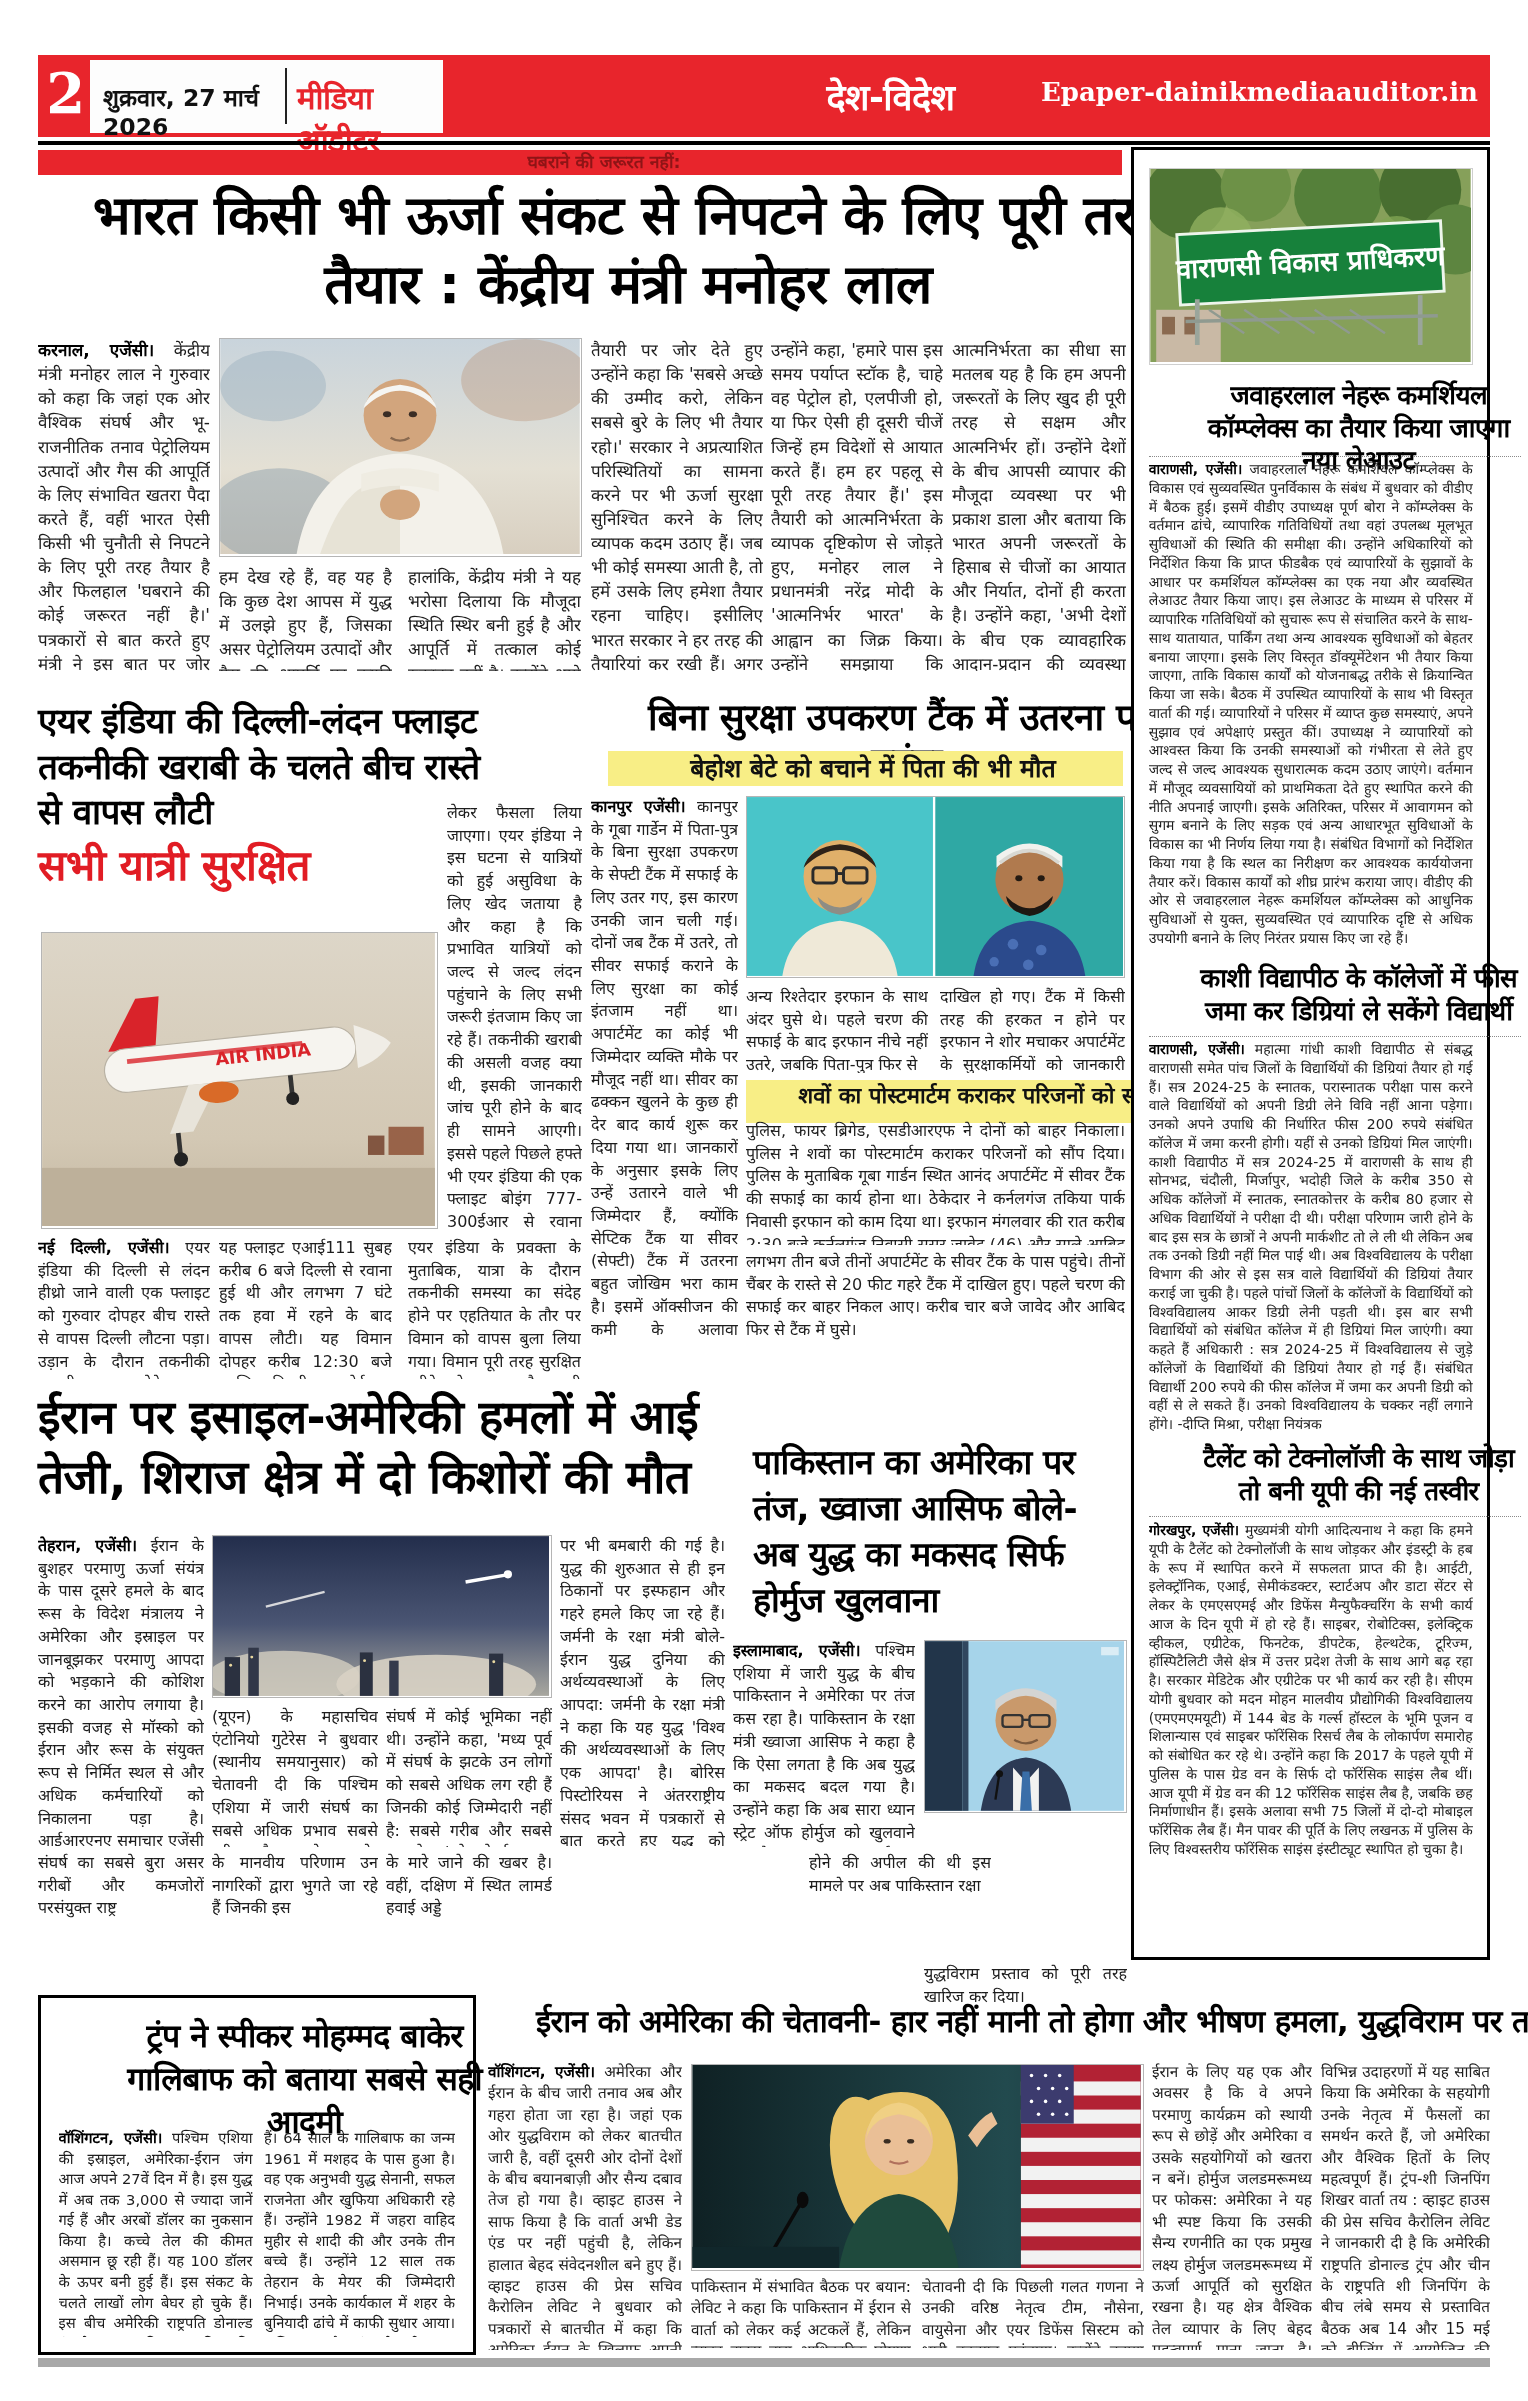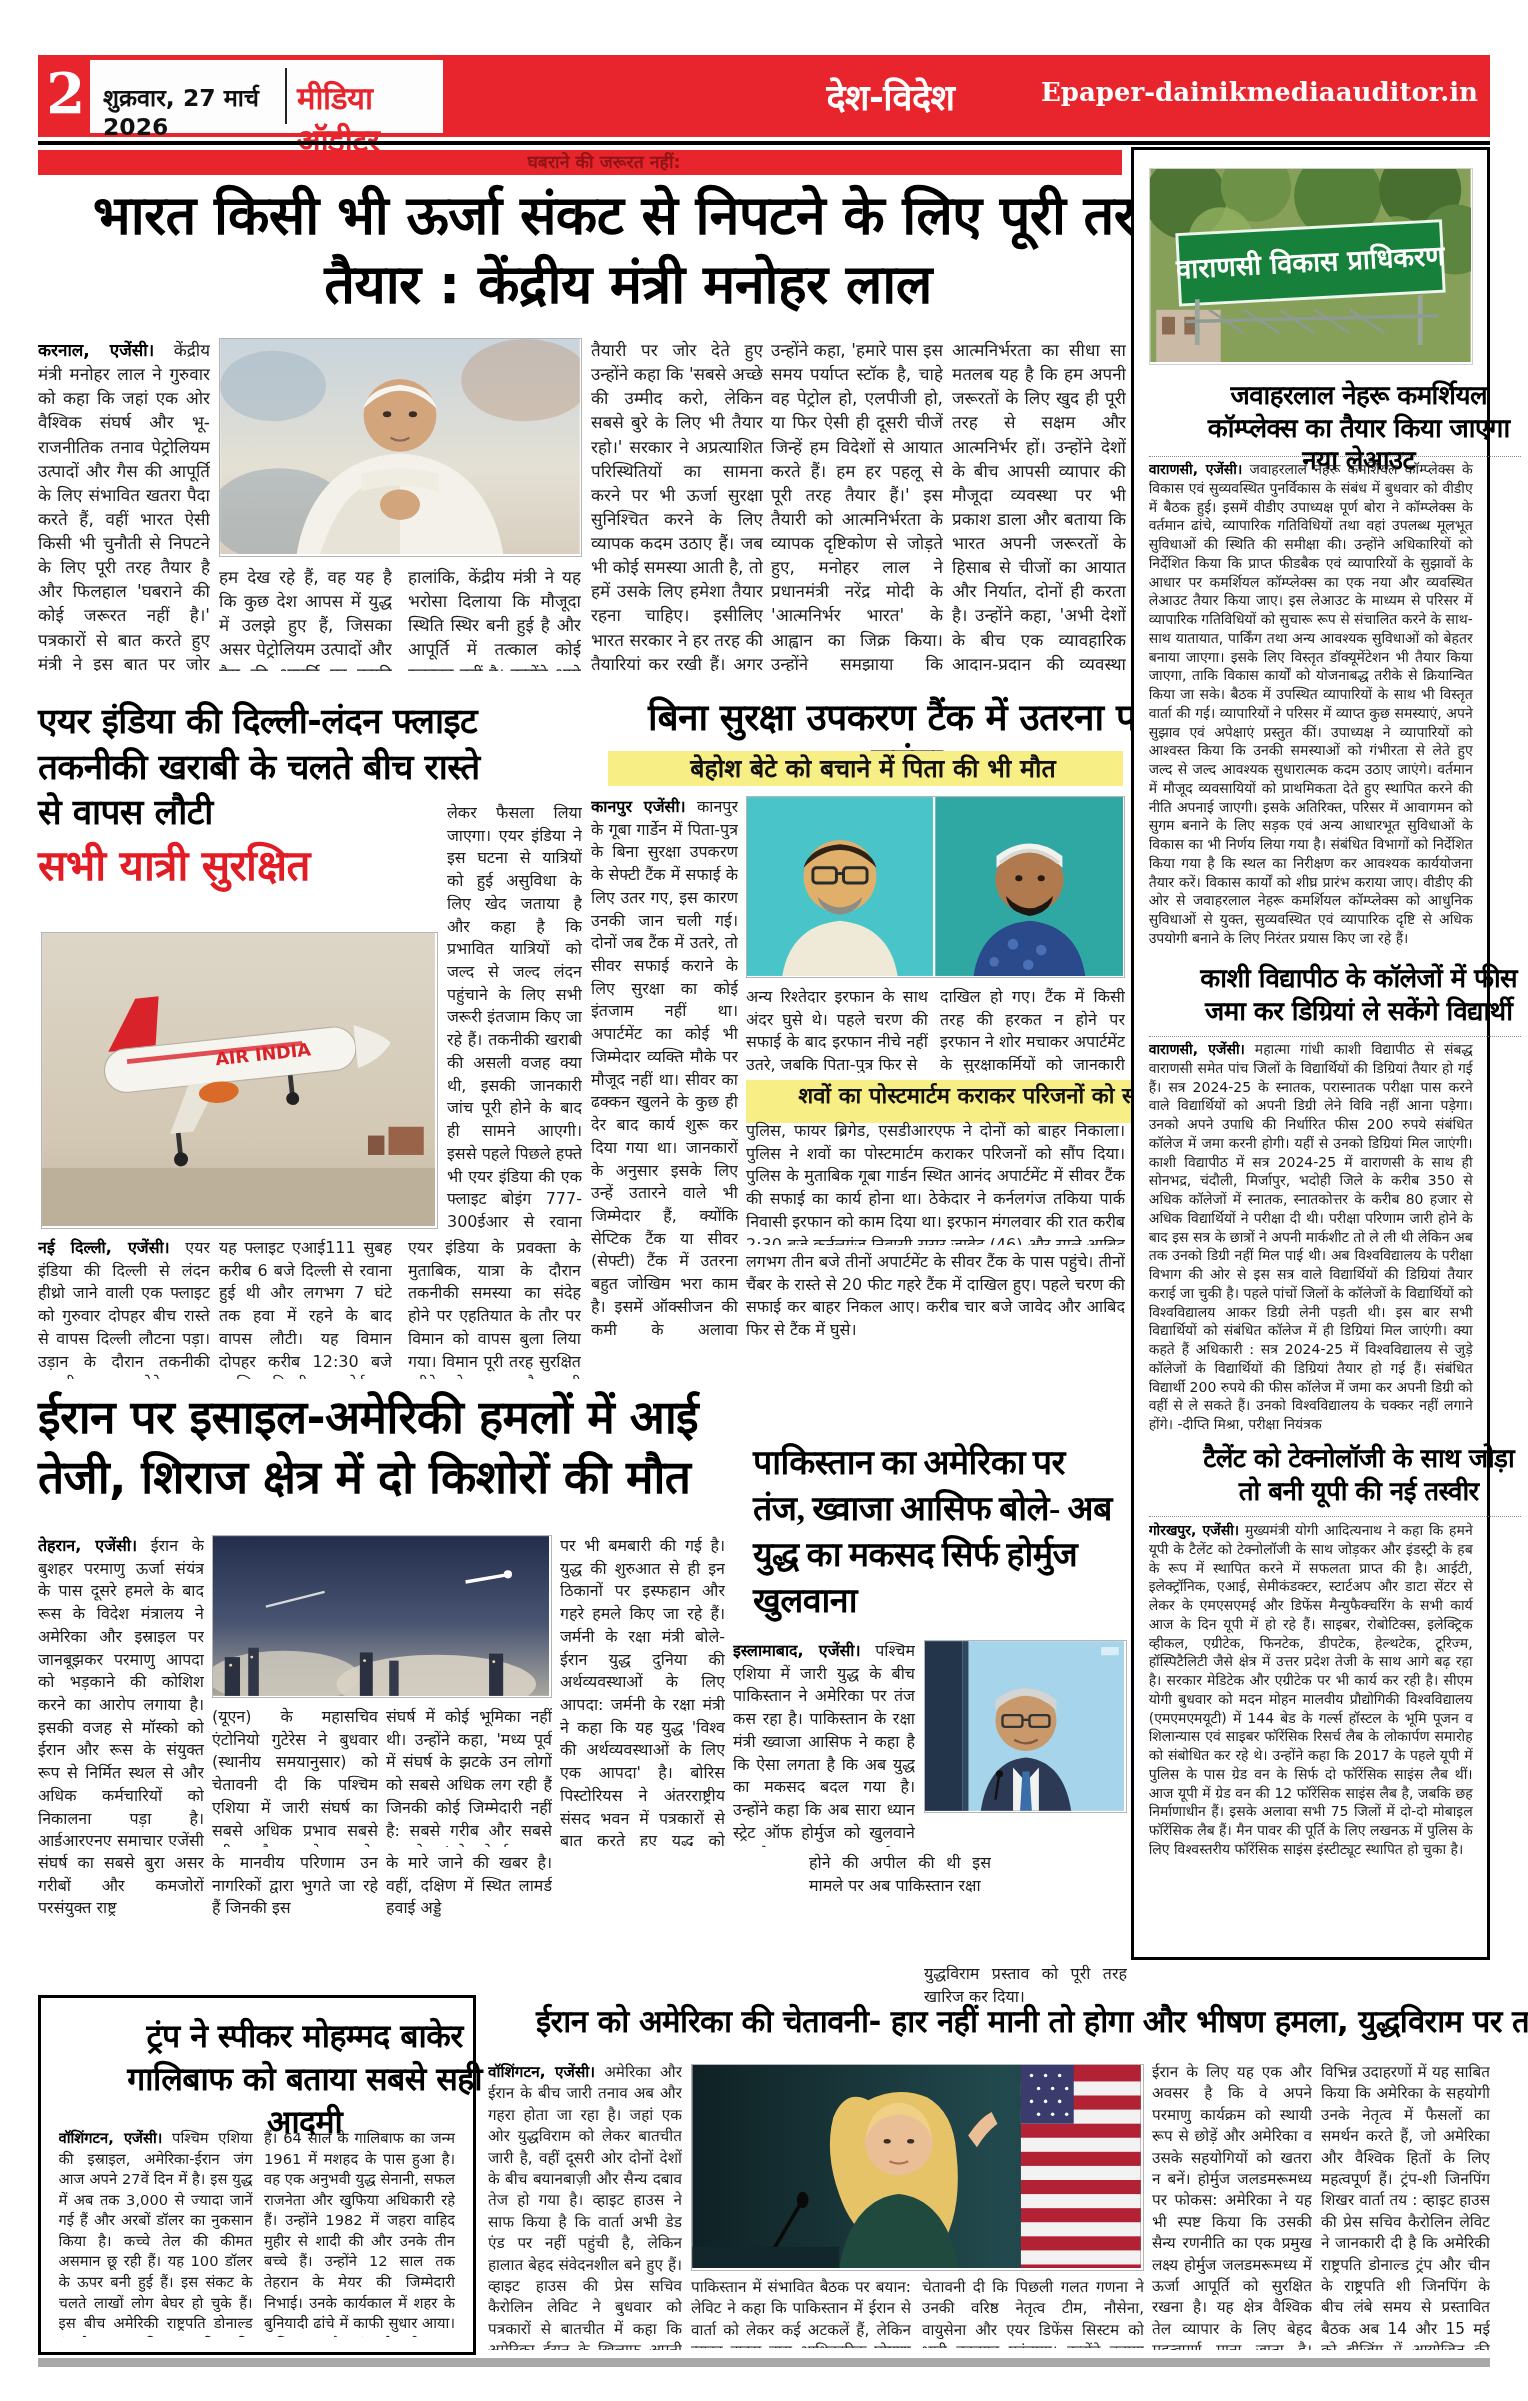--- a/index.html
+++ b/index.html
@@ -215,21 +215,21 @@
   <div class="abs col" style="left:212px;top:1706px;width:166px;height:141px;font-size:16px;line-height:1.42;">
     <span>(यूएन) के महासचिव एंटोनियो गुटेरेस ने बुधवार (स्थानीय समयानुसार) को चेतावनी दी कि पश्चिम एशिया में जारी संघर्ष का सबसे अधिक प्रभाव सबसे गरीब और सबसे कमजोर आबादी पर पड़ रहा है। उन्होंने युद्ध को तत्काल खत्म करने और कूटनीति के लिए एक नए सिरे से प्रयास करने का आह्वान किया है। एक्स पर एक पोस्ट में गुटेरेस ने कहा कि संघर्ष</span>
   </div>
   <div class="abs col" style="left:386px;top:1706px;width:166px;height:141px;font-size:16px;line-height:1.42;">
     <span>संघर्ष में कोई भूमिका नहीं थी। उन्होंने कहा, 'मध्य पूर्व में संघर्ष के झटके उन लोगों को सबसे अधिक लग रही हैं जिनकी कोई जिम्मेदारी नहीं है: सबसे गरीब और सबसे कमजोर। 'ओर से ईरान पर बढ़ाए गए हमले: ईरान पर अमेरिका और इस्राइल के हमलों की संख्या और तीव्रता बढ़ती जा रही है। यह सिलसिला लगातार चल रहा है। ईरान के शिराज में हुई बमबारी में दो लोगों</span>
   </div>
   <div class="abs col" style="left:560px;top:1535px;width:165px;height:311px;font-size:16px;line-height:1.42;">
     <span>पर भी बमबारी की गई है। युद्ध की शुरुआत से ही इन ठिकानों पर इस्फहान और गहरे हमले किए जा रहे हैं। जर्मनी के रक्षा मंत्री बोले- ईरान युद्ध दुनिया की अर्थव्यवस्थाओं के लिए आपदा: जर्मनी के रक्षा मंत्री ने कहा कि यह युद्ध 'विश्व की अर्थव्यवस्थाओं के लिए एक आपदा' है। बोरिस पिस्टोरियस ने अंतरराष्ट्रीय संसद भवन में पत्रकारों से बात करते हुए युद्ध को तत्काल समाप्त</span>
   </div>
 
-  <div class="abs hl" style="left:753px;top:1440px;width:370px;height:182px;font-size:34px;line-height:1.35;font-family:Liberation Serif, serif;">पाकिस्तान का अमेरिका पर तंज, ख्वाजा आसिफ बोले- अब युद्ध का मकसद सिर्फ होर्मुज खुलवाना</div>
+  <div class="abs hl" style="left:753px;top:1440px;width:370px;height:182px;font-size:34px;line-height:1.35;">पाकिस्तान का अमेरिका पर तंज, ख्वाजा आसिफ बोले- अब युद्ध का मकसद सिर्फ होर्मुज खुलवाना</div>
   <div class="abs col" style="left:733px;top:1640px;width:182px;height:207px;font-size:16px;line-height:1.42;">
     <span class="dl">इस्लामाबाद, एजेंसी।</span>
     <span>पश्चिम एशिया में जारी युद्ध के बीच पाकिस्तान ने अमेरिका पर तंज कस रहा है। पाकिस्तान के रक्षा मंत्री ख्वाजा आसिफ ने कहा है कि ऐसा लगता है कि अब युद्ध का मकसद बदल गया है। उन्होंने कहा कि अब सारा ध्यान स्ट्रेट ऑफ होर्मुज को खुलवाने पर है। दरअसल, इस ईरान-अमेरिका युद्ध के चलते ईरान ने स्ट्रेट ऑफ होर्मुज को बंद कर दिया। यह एशिया और दुनिया के कई देशों के लिए व्यापार का अहम रास्ता है। यहां से दुनिया का 20 प्रतिशत जितना तेल इस मार्ग से गुजरता है। इसके बंद होने से दुनिया भर में तेल की सप्लाई पर भी असर पड़ा है। हाल ही में अमेरिकी राष्ट्रपति डोनाल्ड ट्रंप ने ईरान के युद्धविराम प्रस्ताव की पूरी तरह</span>
   </div>
 
   <div class="abs photo" style="left:924px;top:1640px;width:203px;height:173px;">
     <svg width="199" height="170" viewBox="0 0 339 289">
       <rect width="339" height="289" fill="#a6d4ea"></rect>
       <rect width="64" height="289" fill="#22354a"></rect>
       <rect x="64" width="10" height="289" fill="#31475f"></rect>

